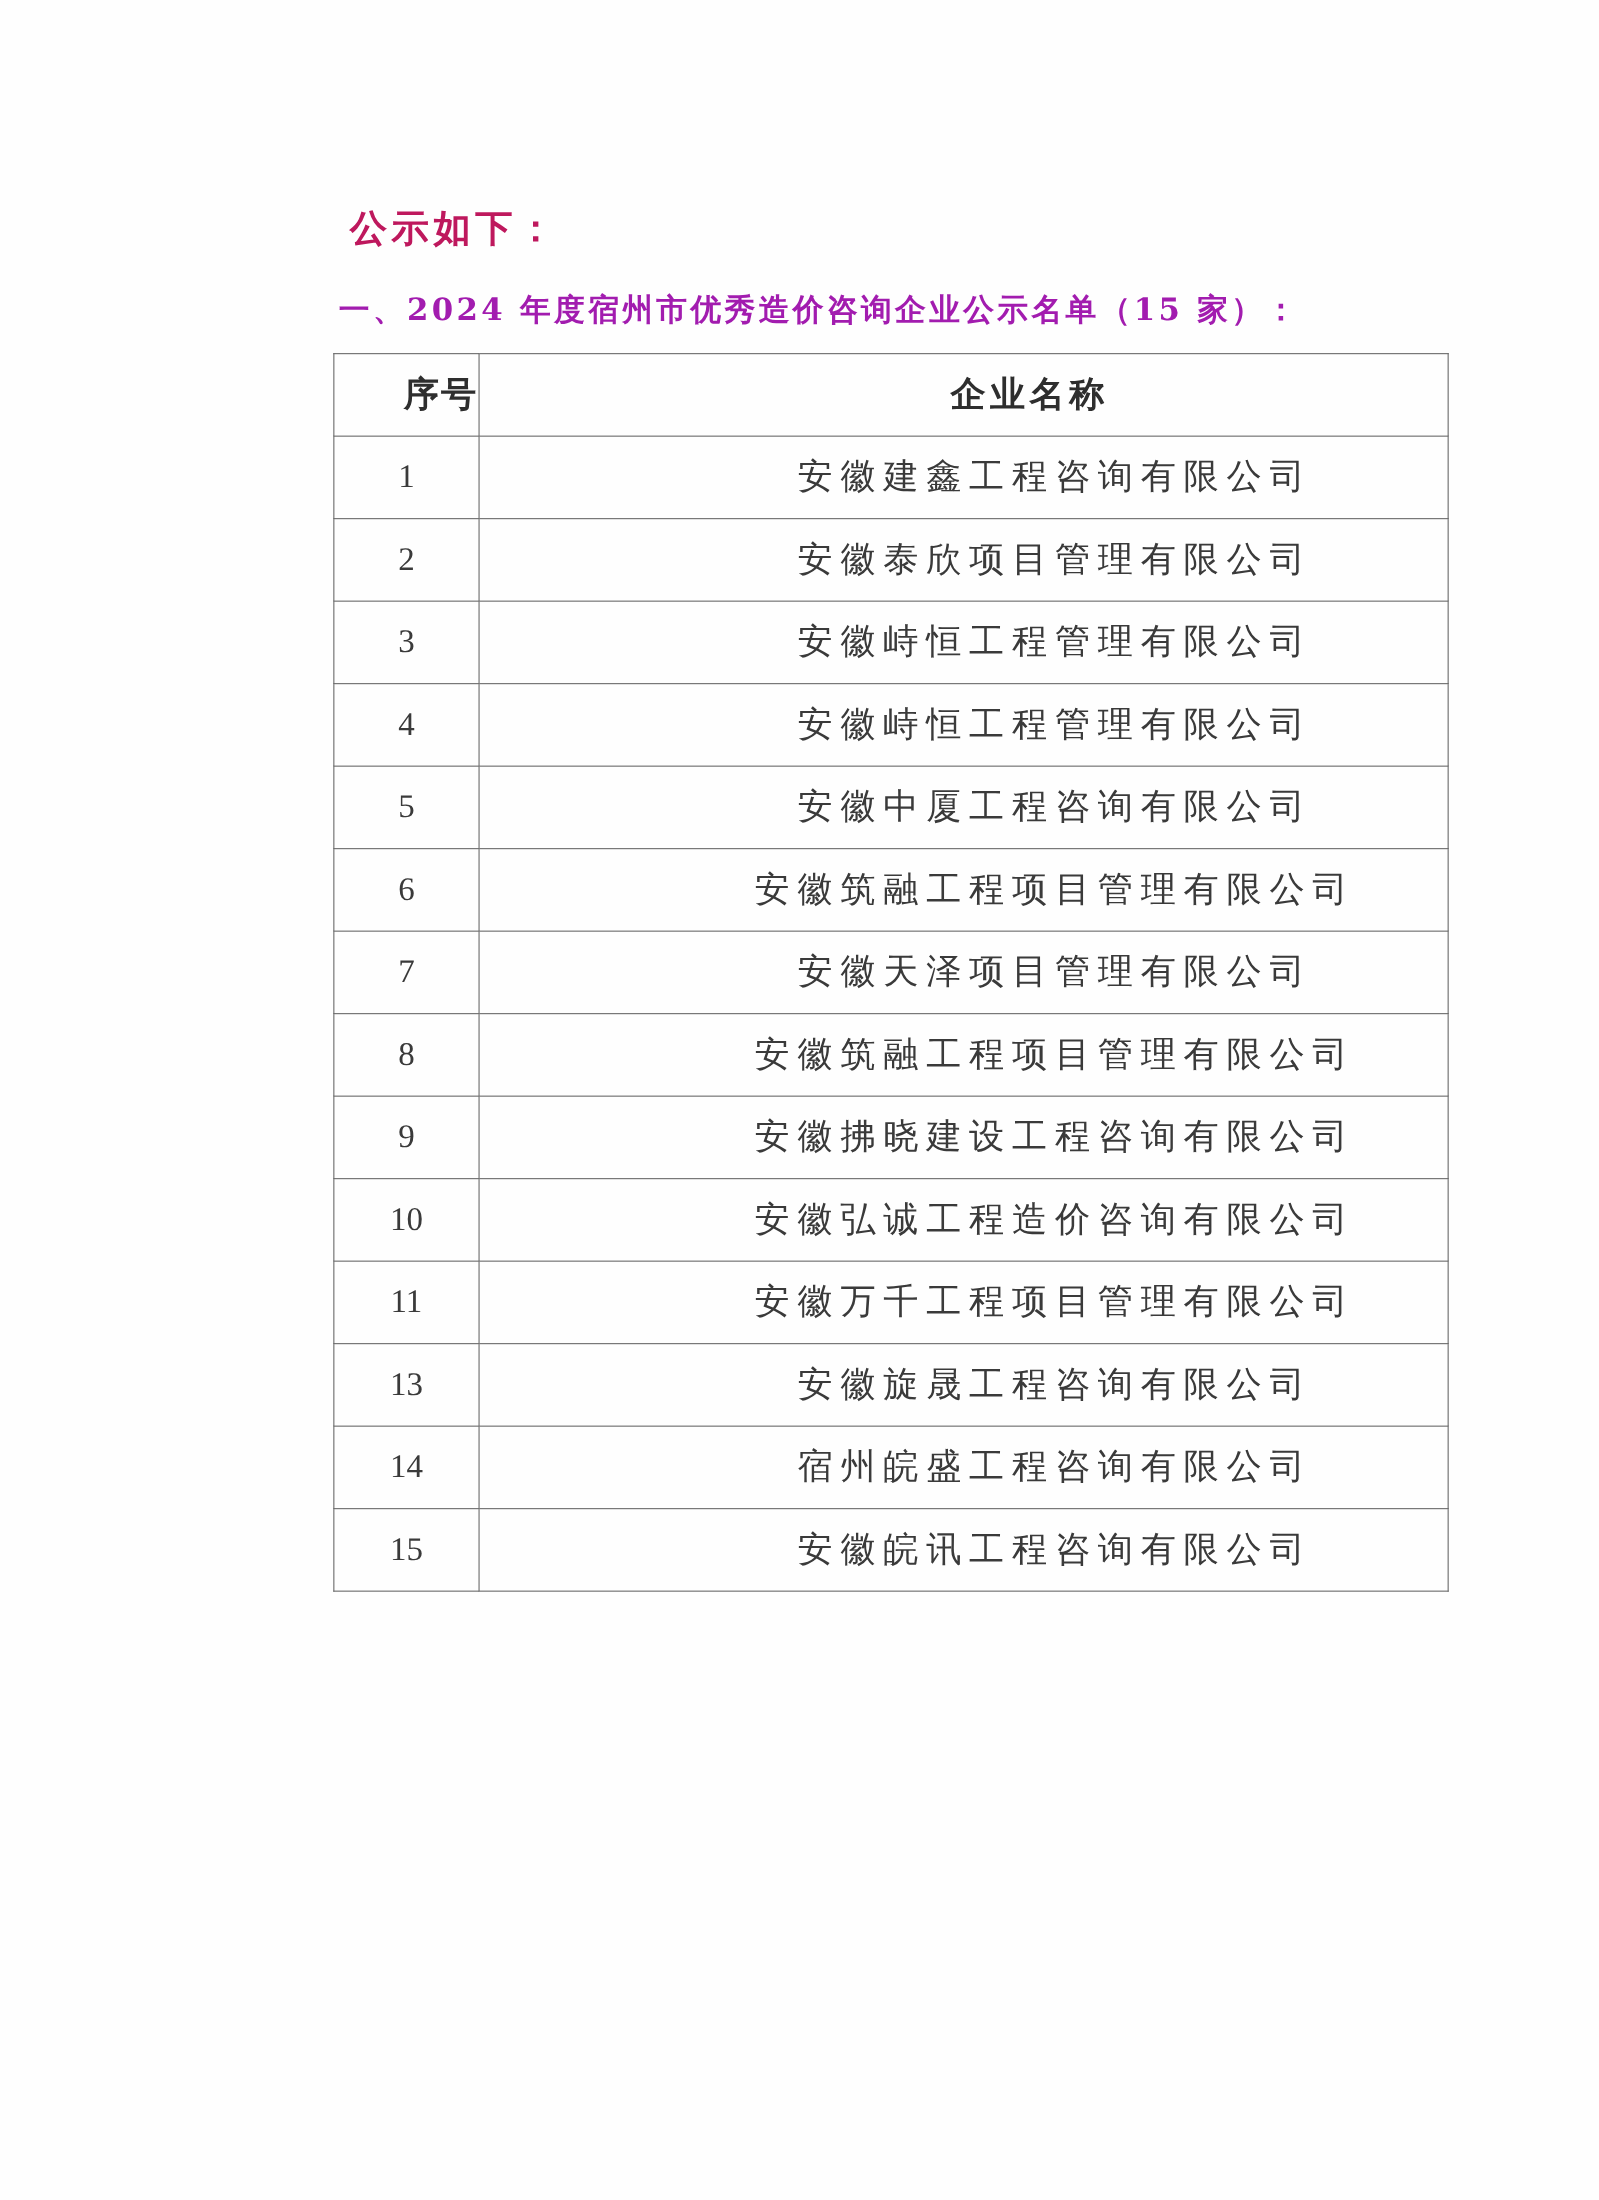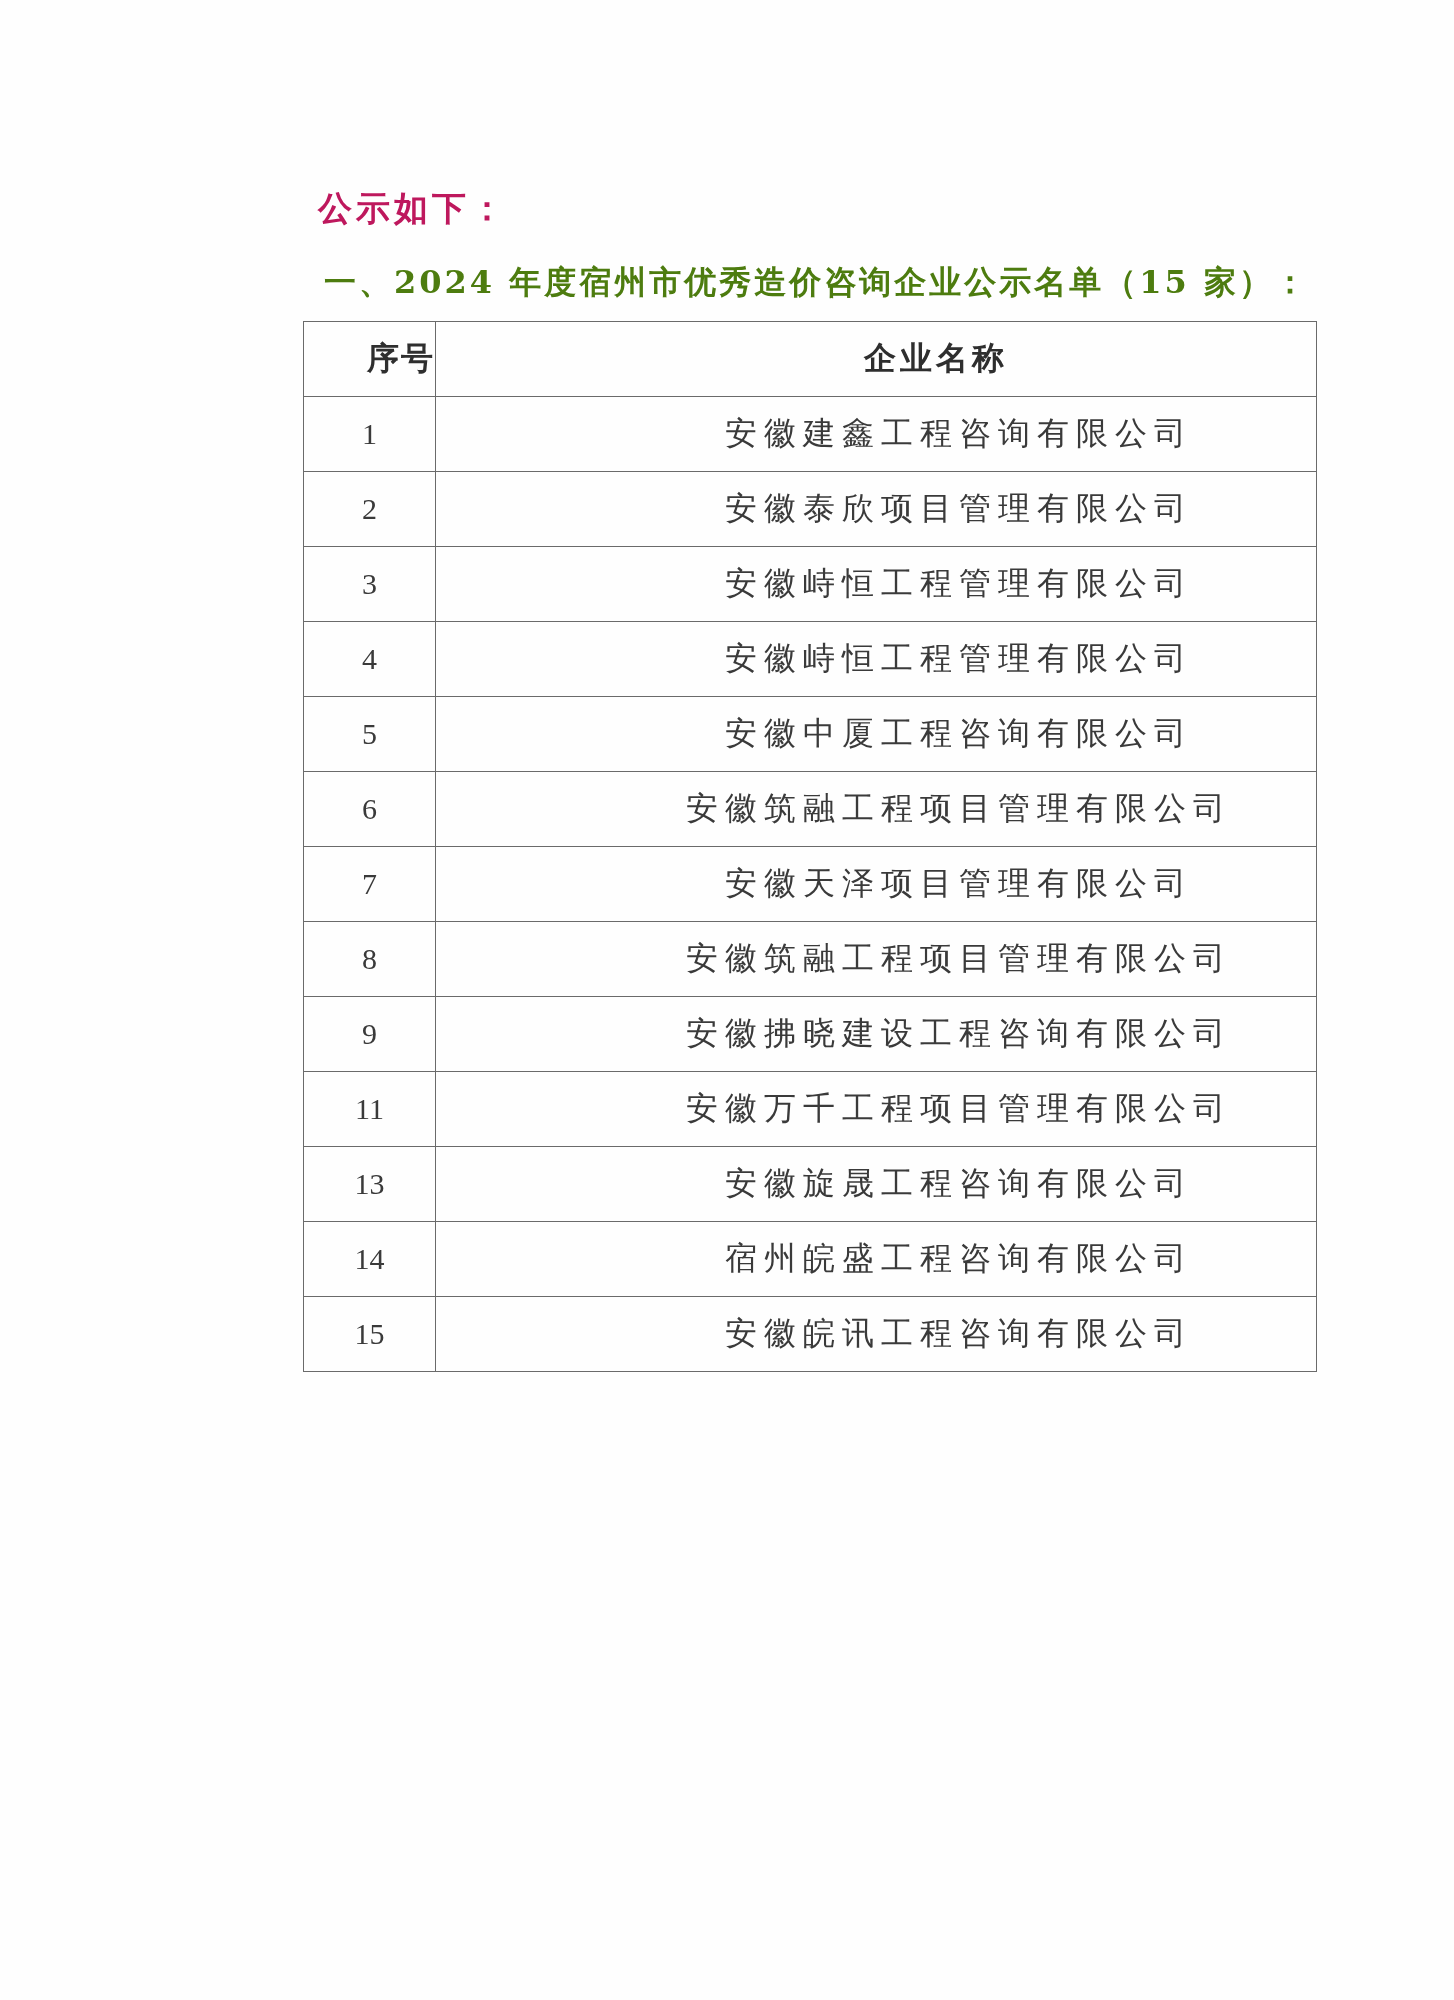--- a/index.html
+++ b/index.html
@@ -27,27 +27,27 @@
       top: 188px;
       font-size: 34px;
       line-height: 40px;
       letter-spacing: 4px;
       font-weight: bold;
       color: #be185d;
       white-space: nowrap;
     }
     .heading {
       position: absolute;
-      left: 324px;
+      left: 308px;
       top: 262px;
-      font-size: 32px;
+      font-size: 28px;
       line-height: 40px;
       letter-spacing: 3px;
       font-weight: bold;
-      color: #4d7c0f;
+      color: #a21caf;
       white-space: nowrap;
     }
     table.list {
       position: absolute;
       left: 303px;
       top: 321px;
       width: 1013px;
       border-collapse: collapse;
       table-layout: fixed;
     }
@@ -131,20 +131,24 @@
         </tr>
       <tr>
           <td class="num">8</td>
           <td class="name">安徽筑融工程项目管理有限公司</td>
         </tr>
       <tr>
           <td class="num">9</td>
           <td class="name">安徽拂晓建设工程咨询有限公司</td>
         </tr>
       <tr>
+          <td class="num">10</td>
+          <td class="name">安徽弘诚工程造价咨询有限公司</td>
+        </tr>
+      <tr>
           <td class="num">11</td>
           <td class="name">安徽万千工程项目管理有限公司</td>
         </tr>
       <tr>
           <td class="num">13</td>
           <td class="name">安徽旋晟工程咨询有限公司</td>
         </tr>
       <tr>
           <td class="num">14</td>
           <td class="name">宿州皖盛工程咨询有限公司</td>

